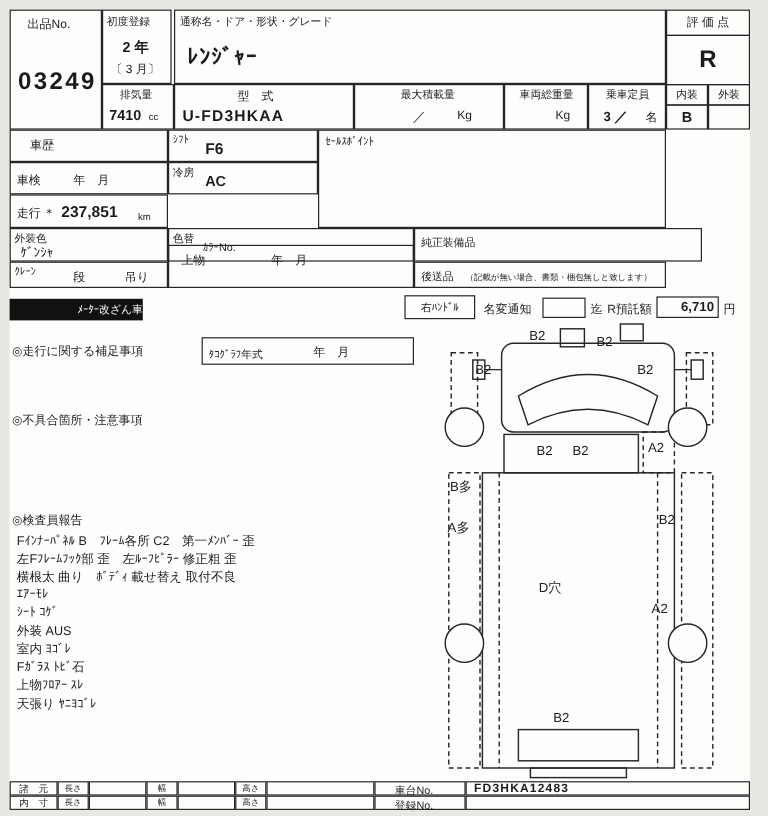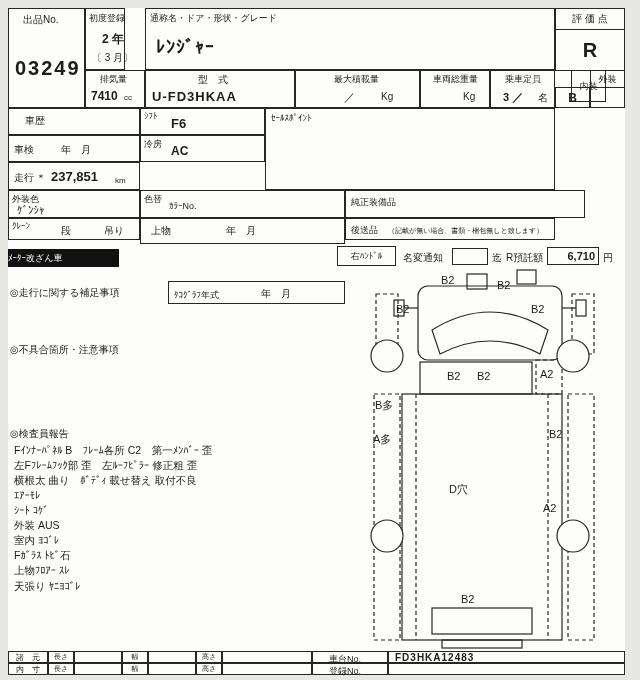--- a/index.html
+++ b/index.html
@@ -7,56 +7,56 @@
   body{background:#e7e7e3;font-family:"Liberation Sans","DejaVu Sans",sans-serif;color:#1c1c1c;}
   #page{position:relative;width:640px;height:680px;overflow:hidden}
   .paper{position:absolute;left:8px;top:8px;width:617px;height:667px;background:#fdfdfb}
   .cell{position:absolute;border:1px solid #262626}
   .abs{position:absolute}
   .b{font-weight:bold}
   .ctr{display:flex;align-items:center;justify-content:center;text-align:center}
   span,div{white-space:nowrap}
   .f7{font-size:7px}.f8{font-size:8px}.f9{font-size:9px}.f10{font-size:10px}
   .f11{font-size:11px}.f12{font-size:12px}.f13{font-size:13px}.f18{font-size:18px}.f20{font-size:20px}
-  .badge{position:absolute;background:#111;color:#fff;display:flex;align-items:center;justify-content:flex-start}
+  .badge{position:absolute;background:#111;color:#fff;display:flex;align-items:center;justify-content:flex-end}
   svg{position:absolute}
   svg *{stroke:#262626;fill:none;stroke-width:1.2}
   .wheel{fill:#fdfdfb}
   .dash{stroke-dasharray:4 3}
   .dlabel{position:absolute;font-size:11px;color:#1c1c1c}
 </style>
 </head>
 <body>
 
 <div id="page">
   <div class="paper"></div>
 
   <div class="cell" style="left:8px;top:8px;width:77px;height:100px">
     <span class="abs f10" style="left:14px;top:4px">出品No.</span>
     <span class="abs f20 b" style="left:6px;top:48px;letter-spacing:2px">03249</span>
   </div>
 
-  <div class="cell" style="left:85px;top:8px;width:40px;height:62px">
+  <div class="cell" style="left:85px;top:8px;width:58px;height:62px">
     <span class="abs f9" style="left:3px;top:3px">初度登録</span>
     <span class="abs f12 b" style="left:16px;top:22px">2 年</span>
     <span class="abs f10" style="left:6px;top:42px">〔 3 月〕</span>
   </div>
 
   <div class="cell" style="left:145px;top:8px;width:410px;height:62px">
     <span class="abs f9" style="left:4px;top:3px">通称名・ドア・形状・グレード</span>
     <span class="abs f18 b" style="left:10px;top:28px;letter-spacing:1px">ﾚﾝｼﾞｬｰ</span>
   </div>
 
   <div class="cell ctr" style="left:555px;top:8px;width:70px;height:22px">
     <span class="f10">評 価 点</span>
   </div>
   <div class="cell ctr" style="left:555px;top:29px;width:70px;height:42px">
     <span class="f20 b">R</span>
   </div>
-  <div class="cell ctr" style="left:571px;top:70px;width:35px;height:32px">
+  <div class="cell ctr" style="left:555px;top:70px;width:35px;height:18px">
     <span class="f9">内装</span>
   </div>
   <div class="cell ctr" style="left:590px;top:70px;width:35px;height:18px">
     <span class="f9">外装</span>
   </div>
   <div class="cell ctr" style="left:555px;top:87px;width:35px;height:21px">
     <span class="f12 b">B</span>
   </div>
   <div class="cell ctr" style="left:590px;top:87px;width:35px;height:21px">
     <span class="f12 b"></span>
@@ -123,21 +123,21 @@
   </div>
   <div class="cell" style="left:345px;top:190px;width:240px;height:28px">
     <span class="abs f9" style="left:5px;top:5px">純正装備品</span>
   </div>
 
   <div class="cell" style="left:8px;top:218px;width:132px;height:22px">
     <span class="abs f9" style="left:3px;top:2px">ｸﾚｰﾝ</span>
     <span class="abs f10" style="left:52px;top:5px">段</span>
     <span class="abs f10" style="left:95px;top:5px">吊り</span>
   </div>
-  <div class="cell" style="left:140px;top:218px;width:205px;height:26px">
+  <div class="cell" style="left:140px;top:204px;width:205px;height:36px">
     <span class="abs f10" style="left:10px;top:5px">上物</span>
     <span class="abs f10" style="left:85px;top:5px">年　月</span>
   </div>
   <div class="cell" style="left:345px;top:218px;width:210px;height:22px">
     <span class="abs f9" style="left:5px;top:5px">後送品</span>
     <span class="abs f7" style="left:42px;top:7px">（記載が無い場合、書類・梱包無しと致します）</span>
   </div>
 
   <div class="badge f9" style="left:8px;top:249px;width:111px;height:18px">
     <span>ﾒｰﾀｰ改ざん車</span>

